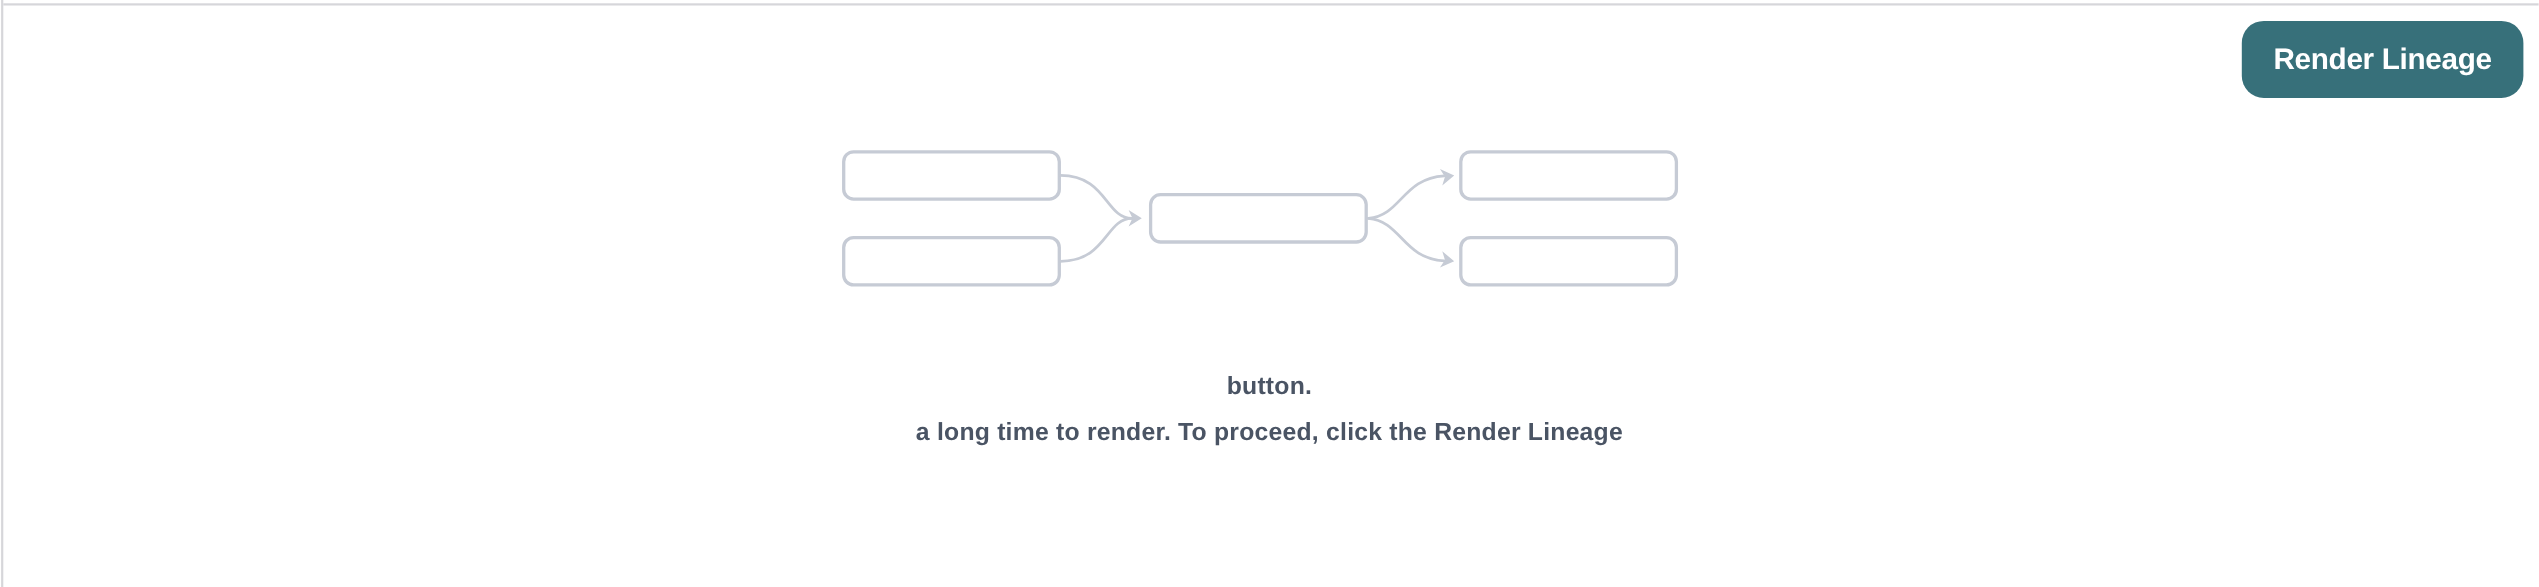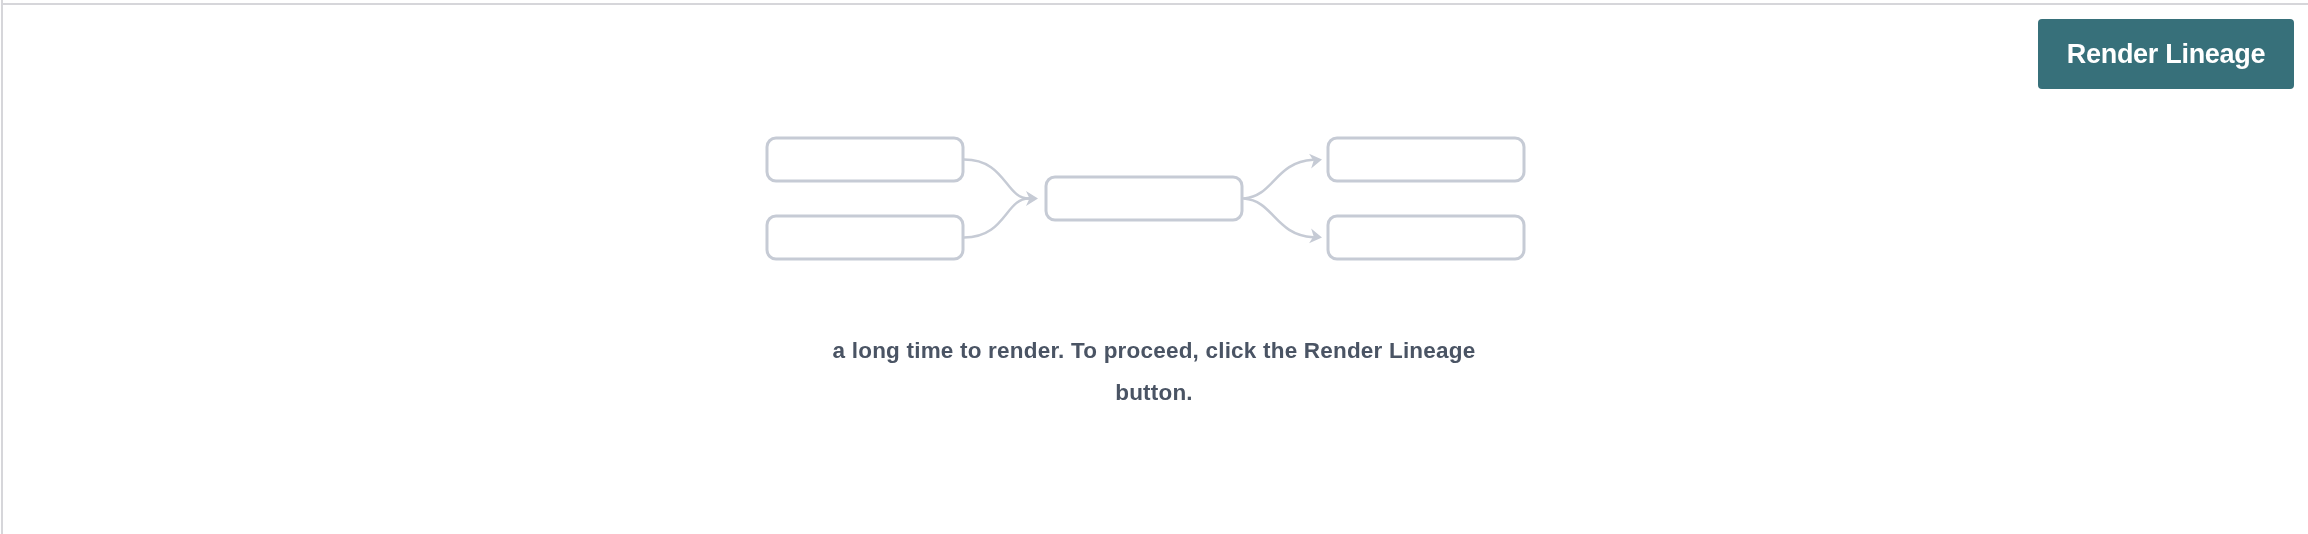--- a/index.html
+++ b/index.html
@@ -35,21 +35,21 @@
     height: 2px;
     background: var(--panel-border);
   }
   .render-btn {
     position: absolute;
     top: 19px;
     right: 14px;
     width: 256px;
     height: 70px;
     border: none;
-    border-radius: 4px;
+    border-radius: 20px;
     background: var(--button-bg);
     color: var(--button-text);
     font-family: "Liberation Sans", sans-serif;
     font-size: 27px;
     font-weight: 700;
     letter-spacing: -0.3px;
     cursor: pointer;
   }
   .content {
     position: absolute;
@@ -102,18 +102,18 @@
         <path d="M 479,62.5 C 509,65 510,99 548,101.2"></path>
       </g>
       <g fill="var(--diagram-stroke)">
         <path d="M -12,-7.5 L 0,0 L -12,7.5 L -8.5,0 Z" transform="translate(273,62.5)"></path>
         <path d="M -12,-7.5 L 0,0 L -12,7.5 L -8.5,0 Z" transform="translate(557,23.5) rotate(-8)"></path>
         <path d="M -12,-7.5 L 0,0 L -12,7.5 L -8.5,0 Z" transform="translate(557,101.5) rotate(8)"></path>
       </g>
     </svg>
 
     <p class="message">
+      <span class="line">button.</span>
       <span class="line">a long time to render. To proceed, click the Render Lineage</span>
-      <span class="line">button.</span>
     </p>
 
   </div>
 </div>
 
 </body></html>

